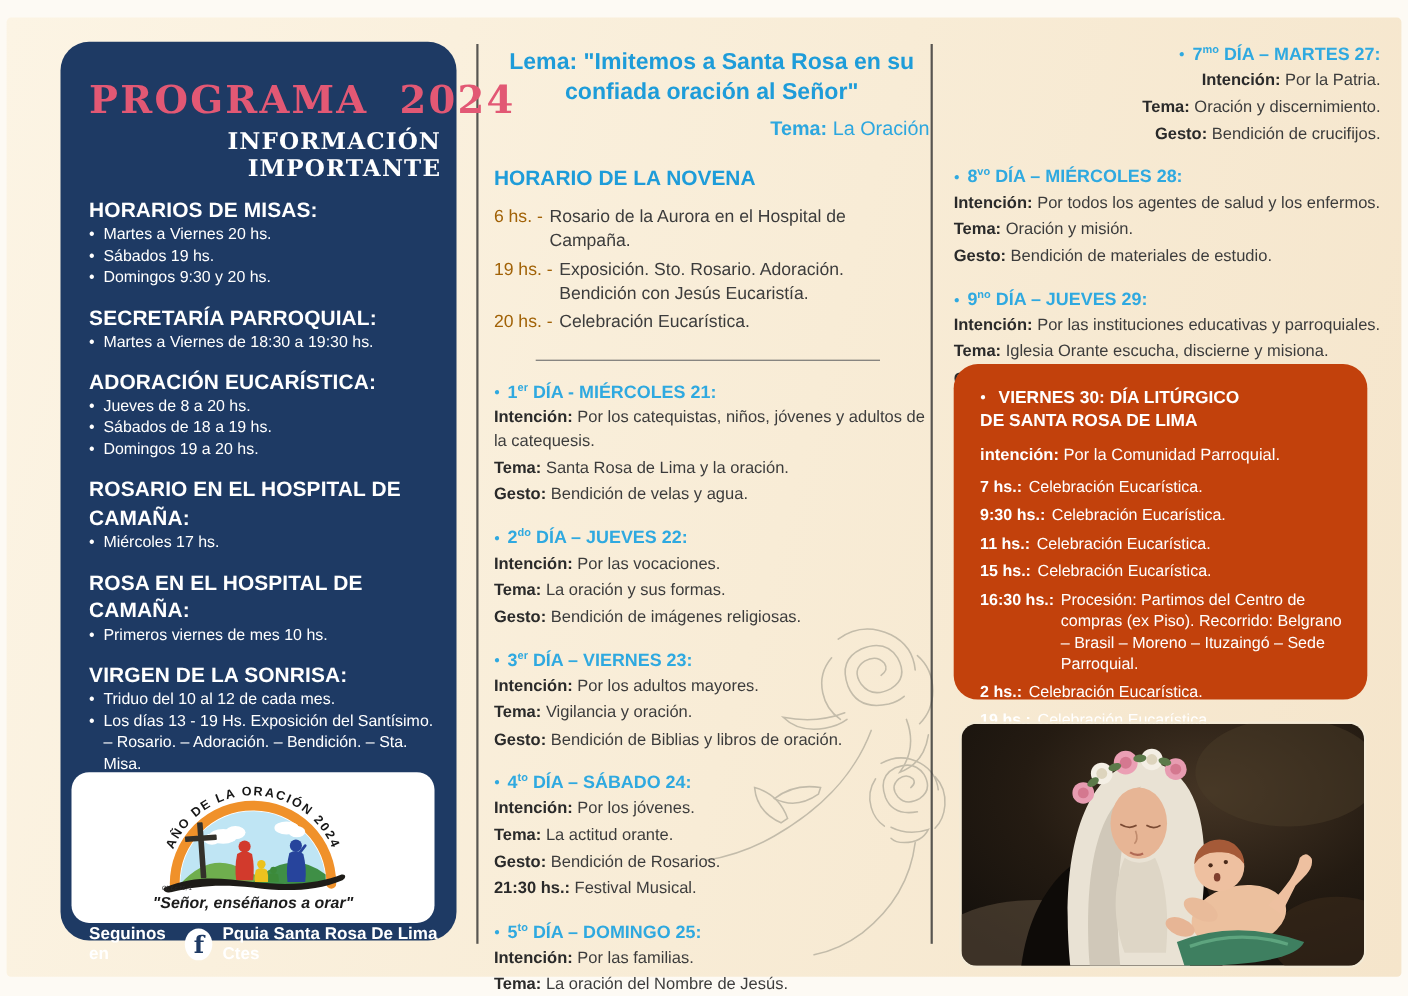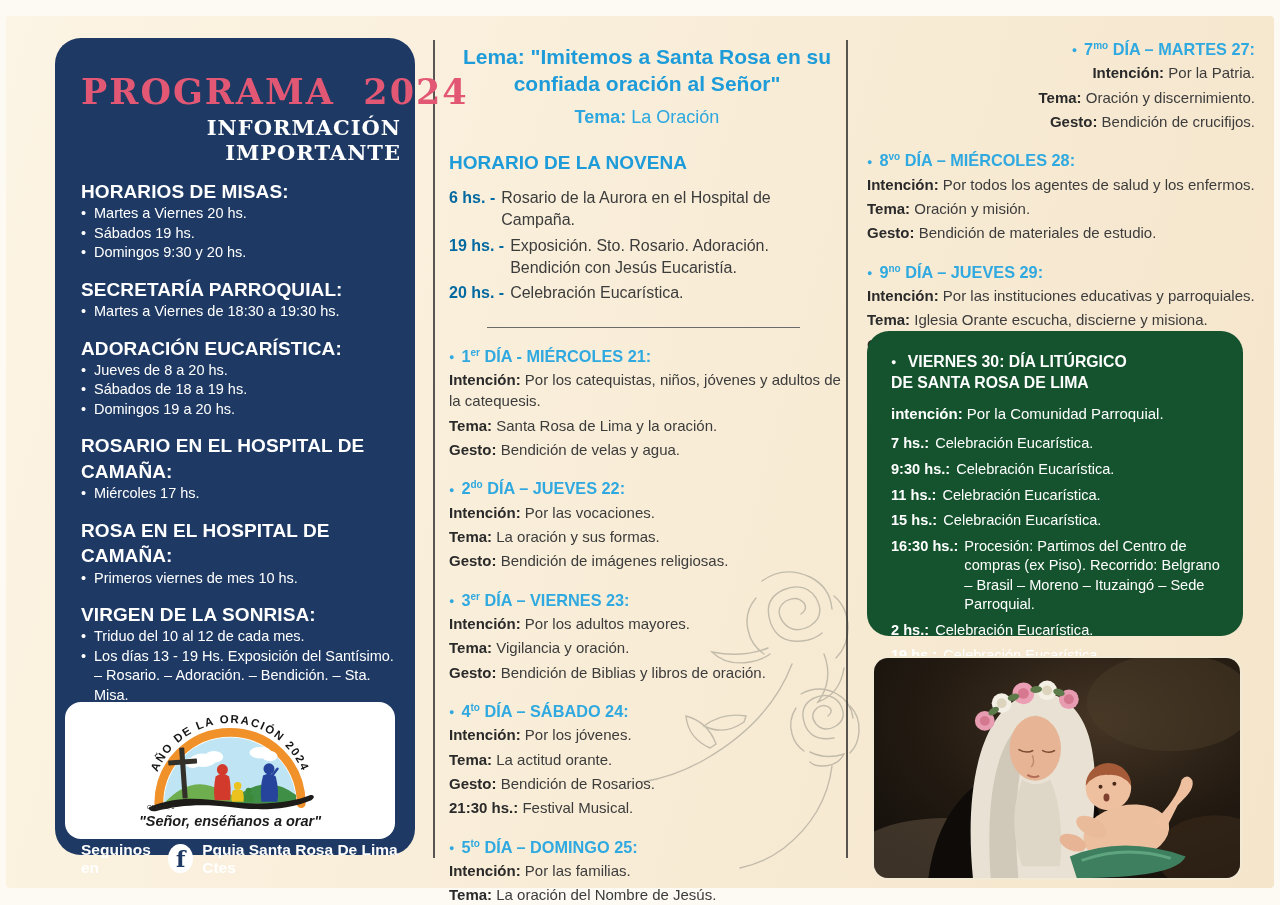--- a/index.html
+++ b/index.html
@@ -34,39 +34,39 @@
               display:flex; align-items:center; justify-content:center;
               font-family:"DejaVu Serif",serif; font-weight:700; font-size:22px; margin:0 9px; }
   .logo-box { position:absolute; left:10px; top:664px; width:330px; height:137px;
               background:#fff; border-radius:16px; display:flex; flex-direction:column;
               align-items:center; justify-content:center; }
   .logo-motto { color:#1c1c1c; font-weight:700; font-size:14.5px; font-style:italic; margin-top:1px; }
 
   
   .center-col { position:absolute; left:449px; top:44px; width:396px; z-index:3; }
   .lema { color:#1e9cd9; font-weight:700; font-size:21px; text-align:center; line-height:1.28; }
-  .tema { color:#2da7df; font-size:18px; text-align:center; margin-top:9px; }
+  .tema { color:#2da7df; font-size:18px; text-align:right; margin-top:9px; }
   .tema strong { font-weight:700; }
   .horario-heading { color:#1e9cd9; font-weight:700; font-size:19px; margin-top:24px; }
   .sched { margin-top:13px; font-size:16px; color:#3c3c3c; }
   .sched-row { display:flex; line-height:1.4; margin-bottom:3px; }
-  .sched-time { font-weight:700; color:#0369a1; white-space:nowrap; margin-right:6px; }
+  .sched-time { font-weight:400; color:#a16207; white-space:nowrap; margin-right:6px; }
   .divider { width:313px; height:1px; background:#6b6b6b; margin:22px 0 2px 38px; }
   .day { margin-top:19px; }
   .day-title { color:#2fa9e0; font-weight:700; font-size:16.3px; }
   .day-dot { font-size:9px; vertical-align:2px; margin-right:7px; }
   .day-title sup { font-size:10px; }
   .day-line { font-size:15px; color:#3c3c3c; line-height:1.42; margin-top:3px; }
   .day-line strong { color:#2a2a2a; }
 
   
   .right-col { position:absolute; left:867px; top:40px; width:388px; z-index:3; }
   .right-col .day:first-child { margin-top:0;text-align:right; }
   .liturgy-box { position:absolute; left:867px; top:331px; width:376px; height:305px;
-                 background:#14532d; border-radius:22px; padding:21px 16px 0 24px;
+                 background:#c2410c; border-radius:22px; padding:21px 16px 0 24px;
                  color:#fff; z-index:3; }
   .lit-title { font-weight:700; font-size:15.8px; line-height:1.3; }
   .lit-int { margin-top:12px; font-size:15px; }
   .lit-int strong { font-weight:700; }
   .lit-sched { margin-top:12px; }
   .lit-row { display:flex; font-size:14.6px; line-height:1.32; margin-bottom:6.5px; }
   .lit-time { font-weight:700; white-space:nowrap; margin-right:6px; }
 
   .painting { position:absolute; left:872px; top:656px; width:370px; height:224px;
               border-radius:16px; overflow:hidden; border:2px solid #f3ead6; z-index:3; }

